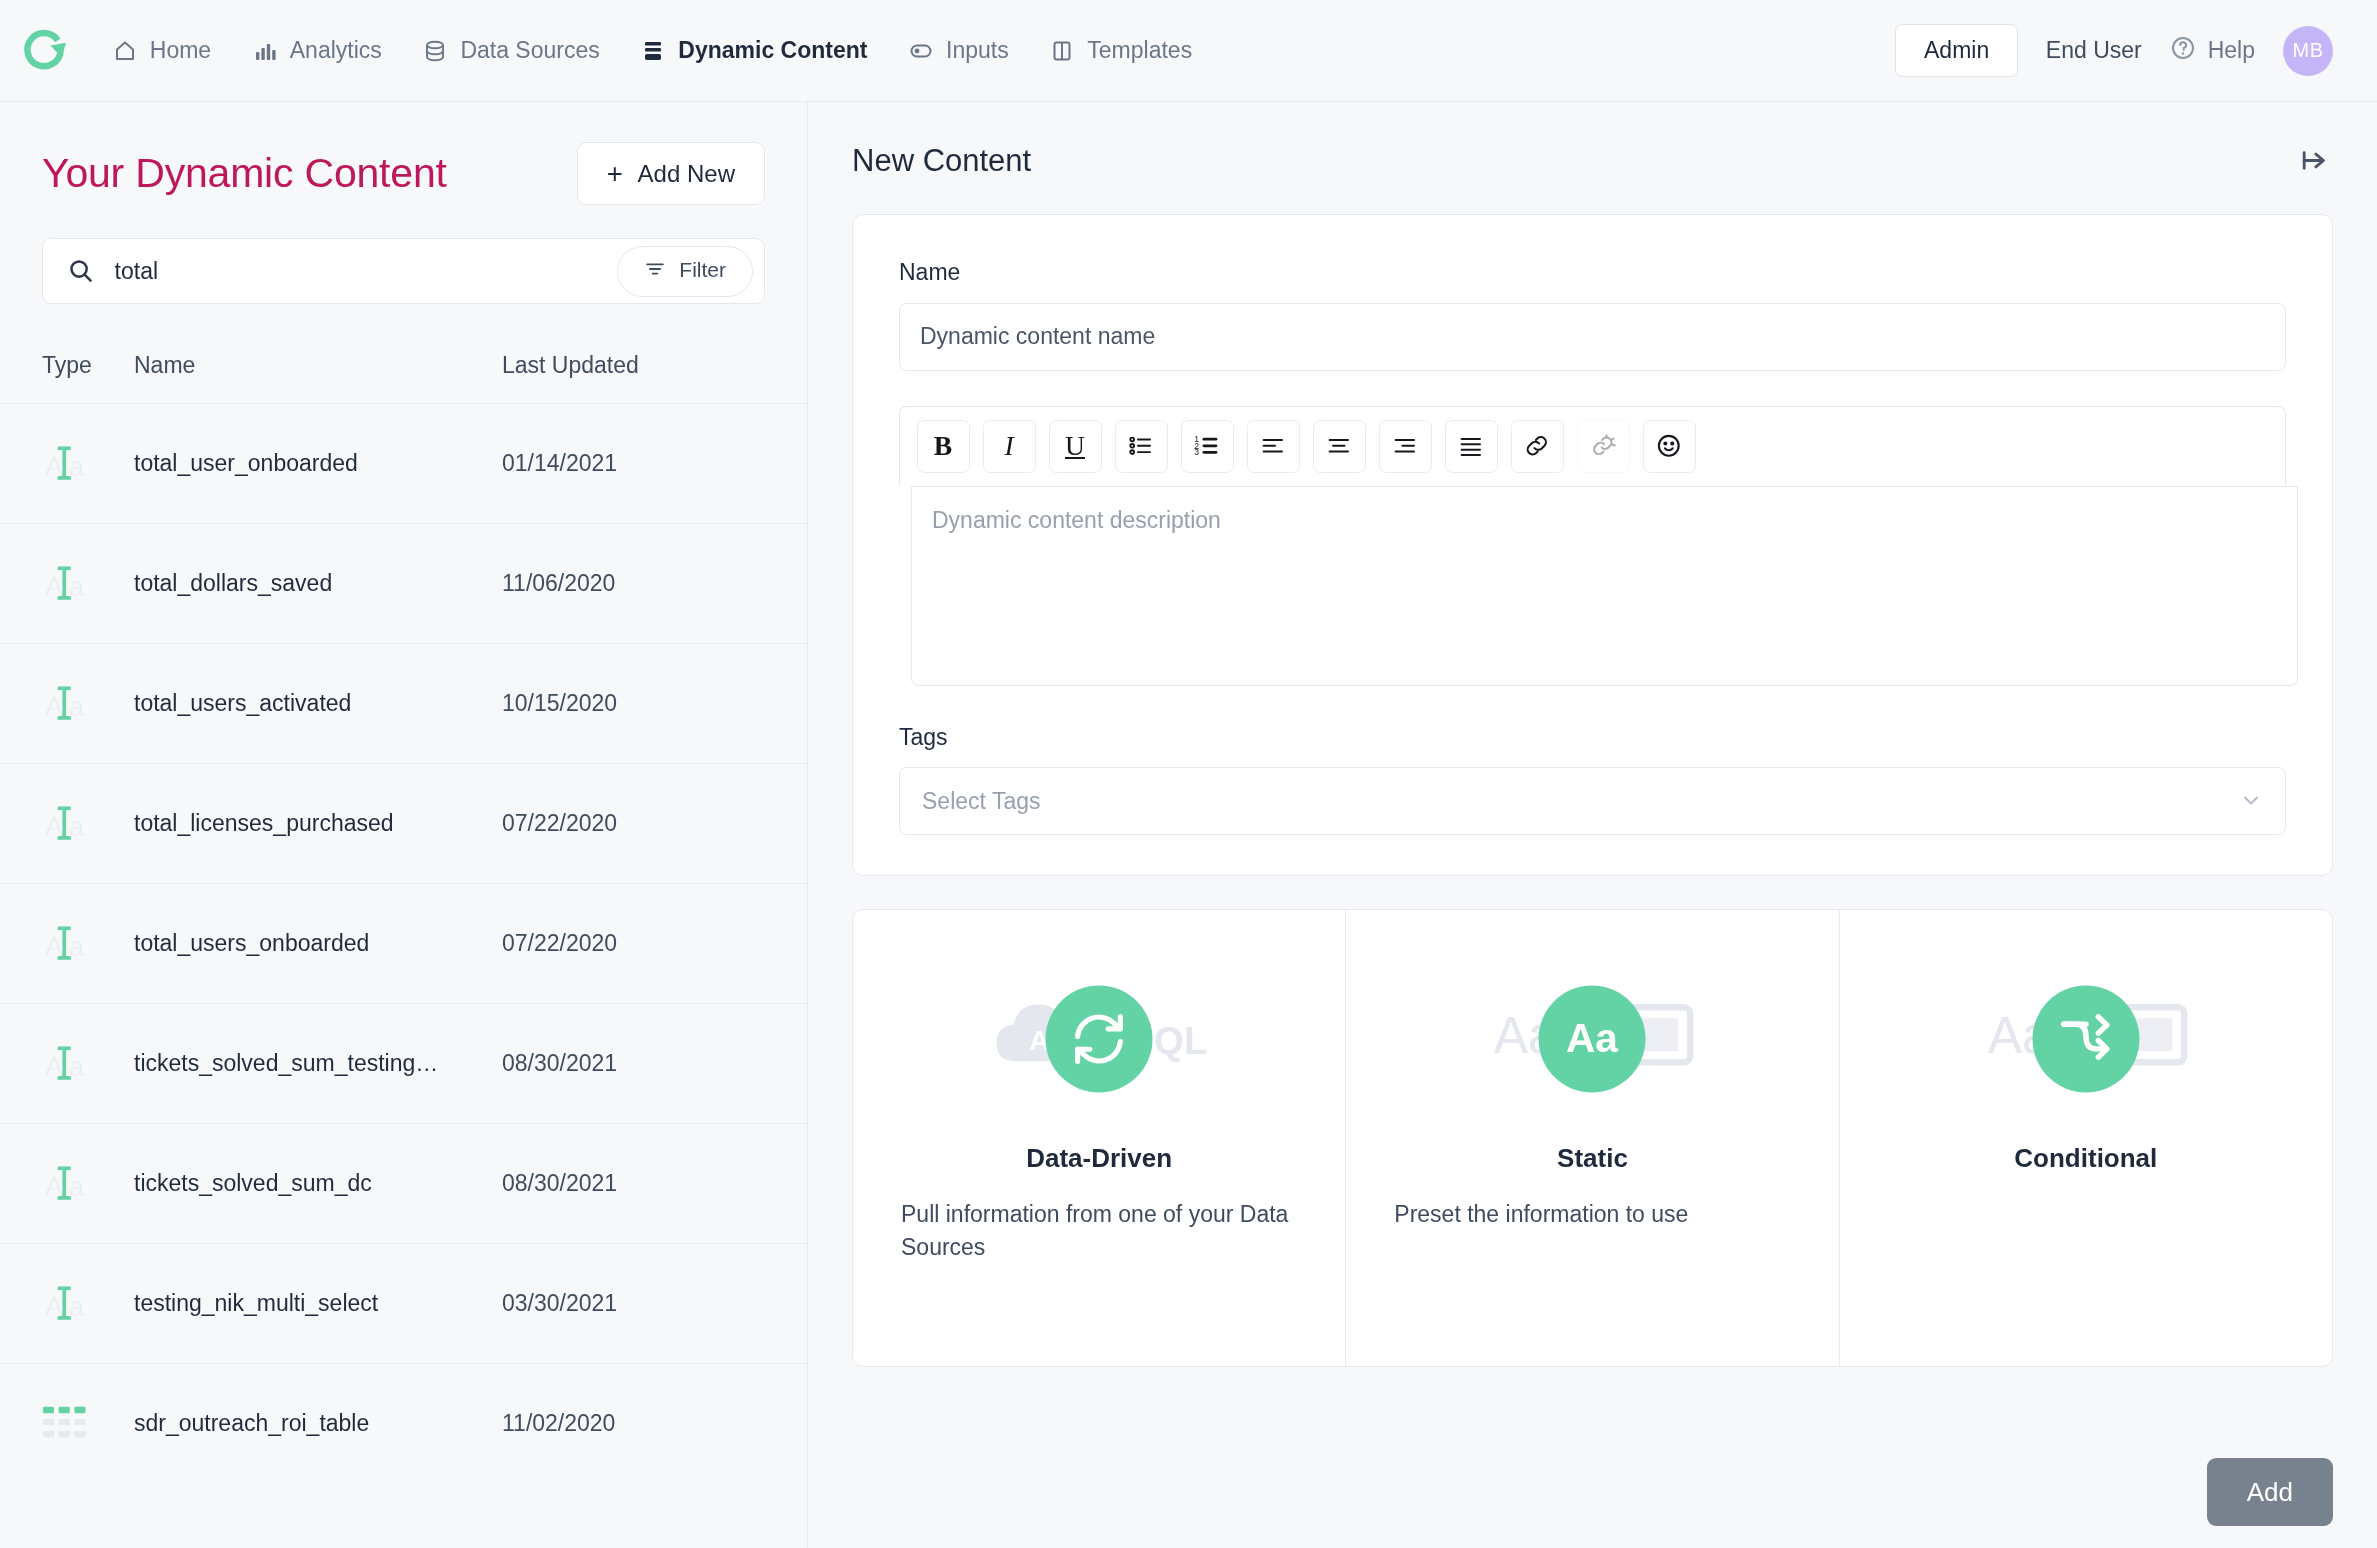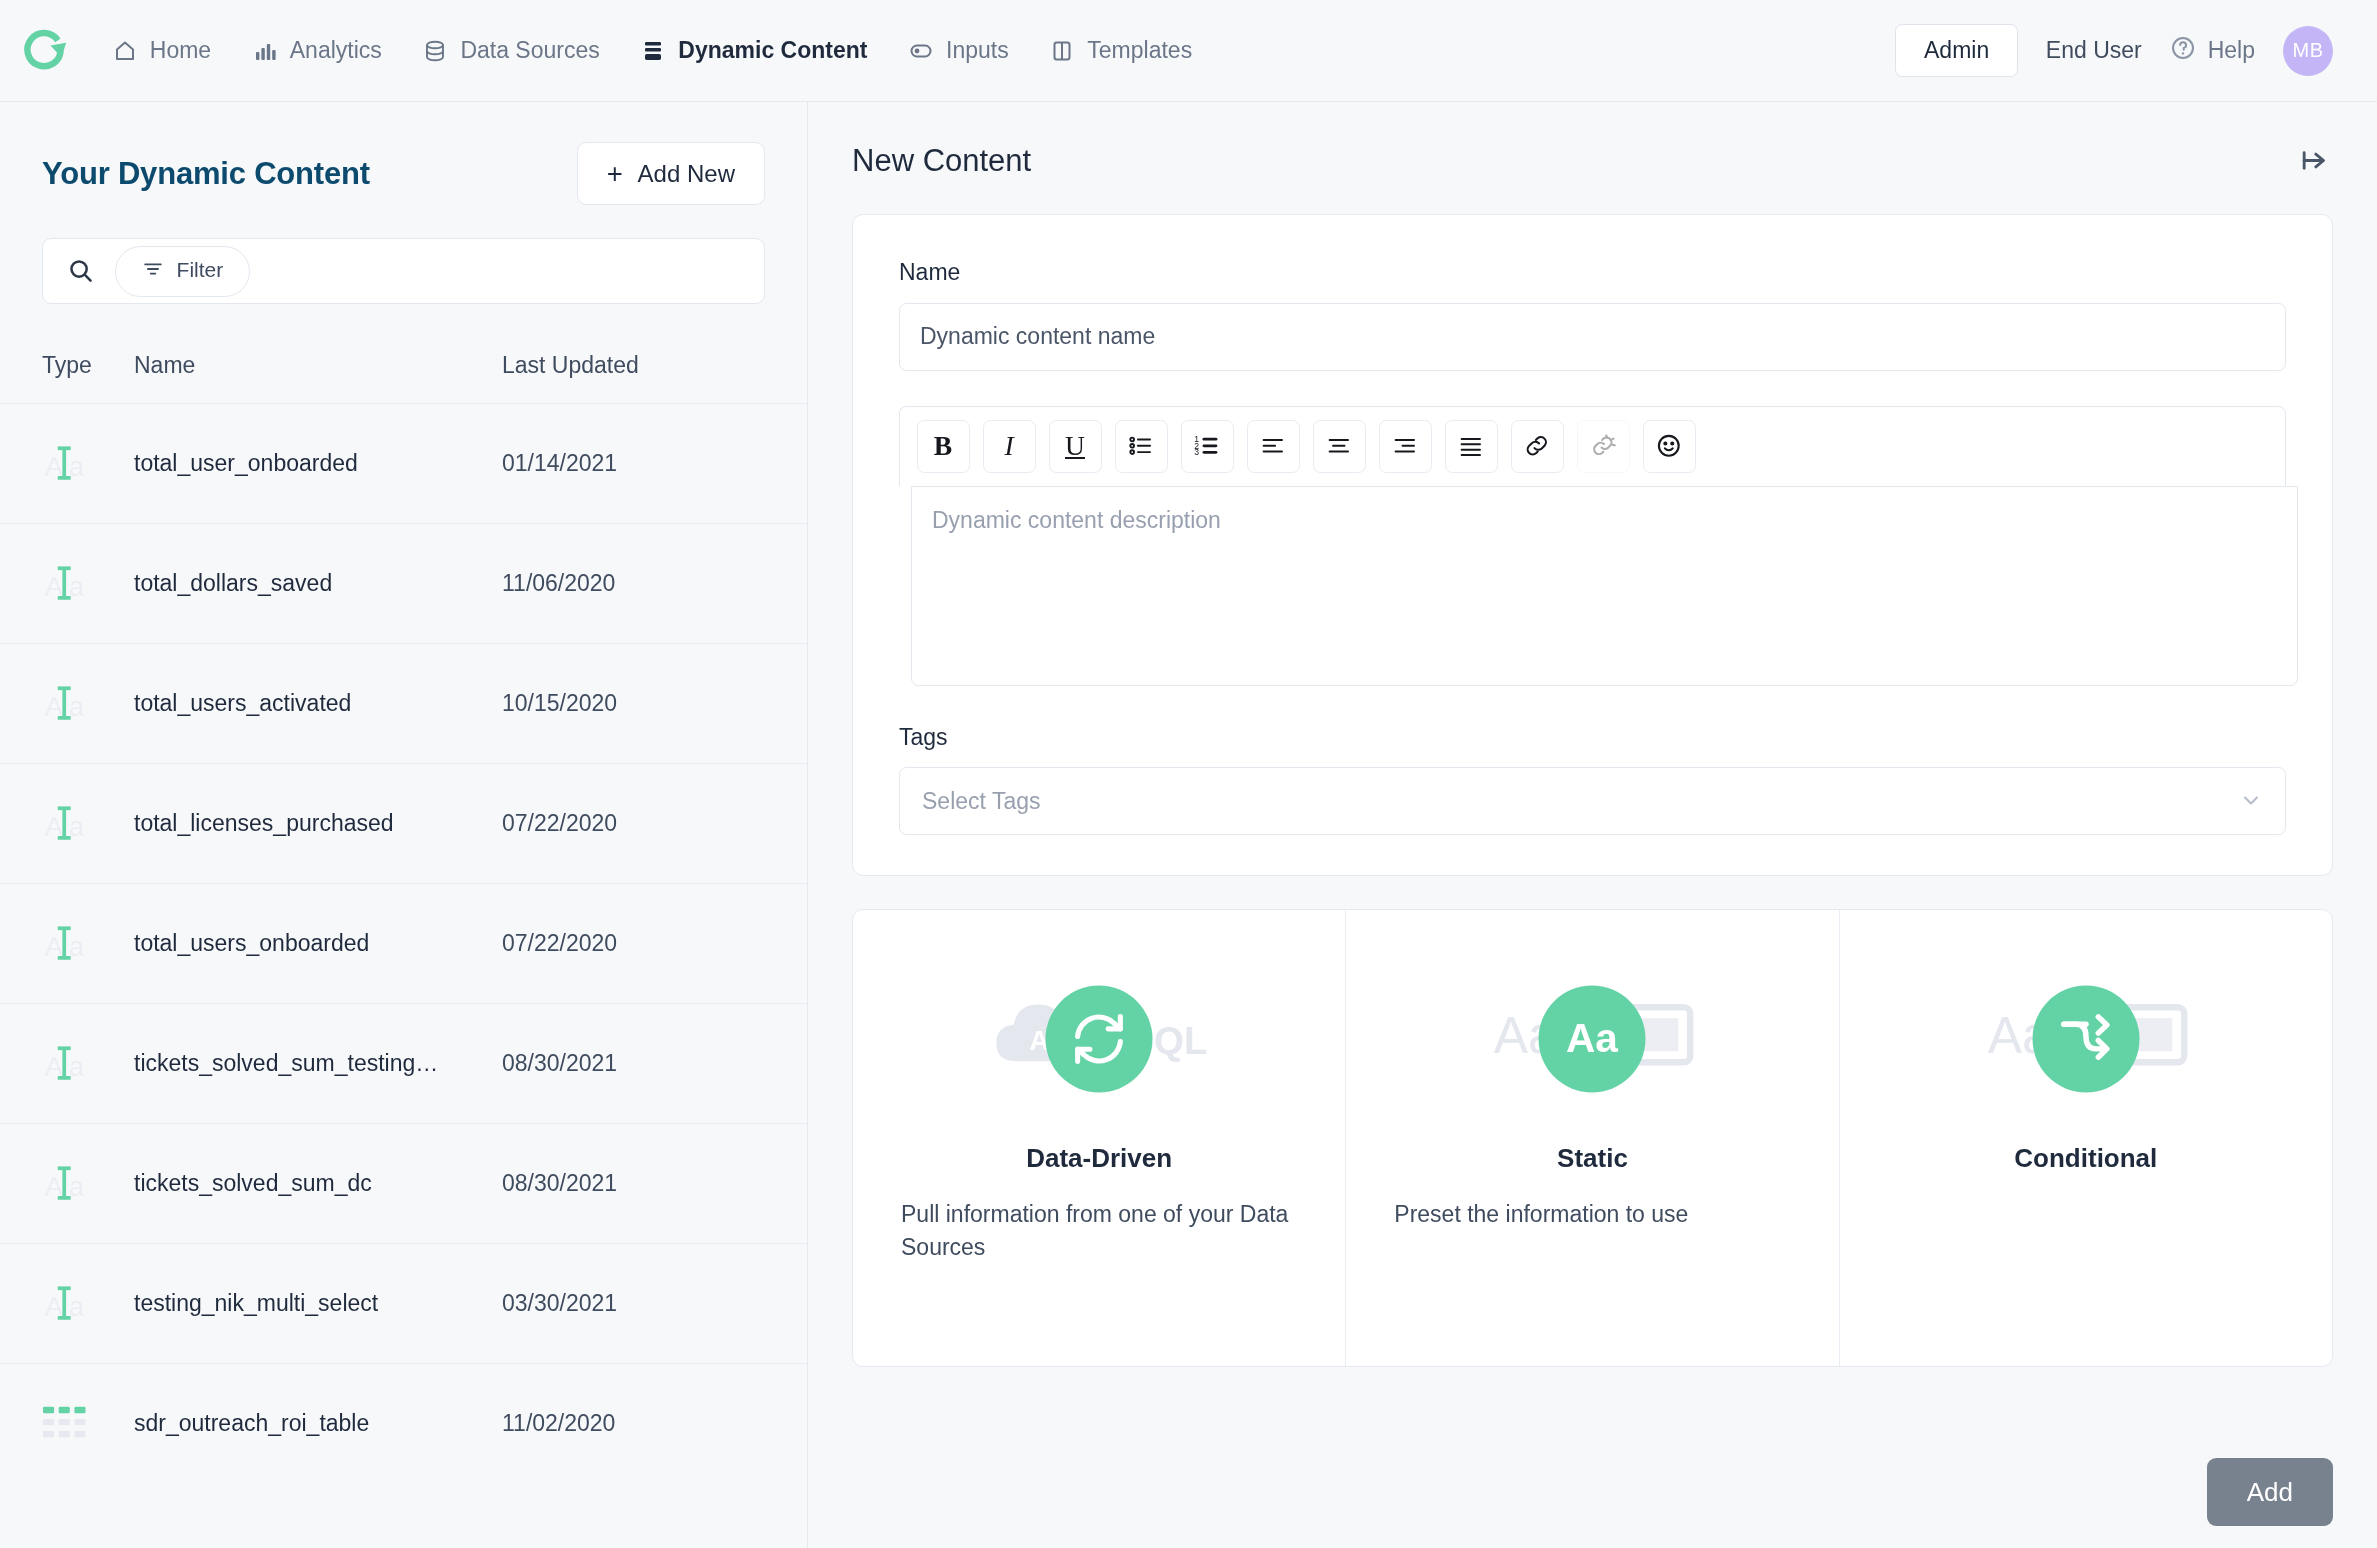--- a/index.html
+++ b/index.html
@@ -55,21 +55,21 @@
     width: 808px; flex: none;
     background: #f7f8fa;
     border-right: 0.9px solid #e6e9ef;
     display: flex; flex-direction: column;
     overflow: hidden;
   }
   .left-head {
     display: flex; align-items: center; justify-content: space-between;
     padding: 40px 42px 0 42px;
   }
-  .left-title { font-size: 31px; color: #0c4a6e; font-weight: bold; letter-spacing: -0.2px; }
+  .left-title { font-size: 41px; color: #be185d; font-weight: normal; letter-spacing: -0.2px; }
   .add-new {
     display: flex; align-items: center; gap: 14.7px;
     background: #ffffff; border: 0.9px solid #e3e7ee; border-radius: 9.2px;
     padding: 16.5px 29px; font-size: 24px; color: #1f2a3d; cursor: pointer;
     font-family: inherit;
   }
   .plus { font-size: 27.6px; line-height: 1; color: #1f2a3d; }
 
   .searchrow { padding: 33px 42px 0 42px; }
   .searchbox {
@@ -307,20 +307,21 @@
     </div>
 
     <div class="searchrow">
       <div class="searchbox">
         <span class="s-ico">
           <svg width="27.6" height="27.6" viewBox="0 0 24 24" fill="none" stroke="#2d3748" stroke-width="2.2" stroke-linecap="round">
             <circle cx="10.5" cy="10.5" r="6.6"></circle>
             <line x1="15.6" y1="15.6" x2="20.5" y2="20.5"></line>
           </svg>
         </span>
+        <input class="search-input" placeholder="Search" value="total" style="">
         <button class="filter-btn">
           <span>
             <svg width="22" height="22" viewBox="0 0 24 24" fill="none" stroke="#3f4b5e" stroke-width="2" stroke-linecap="round">
               <line x1="3.5" y1="7" x2="20.5" y2="7"></line>
               <line x1="6.5" y1="12" x2="17.5" y2="12"></line>
               <line x1="9.5" y1="17" x2="14.5" y2="17"></line>
             </svg>
           </span>
           <span>Filter</span>
         </button>

